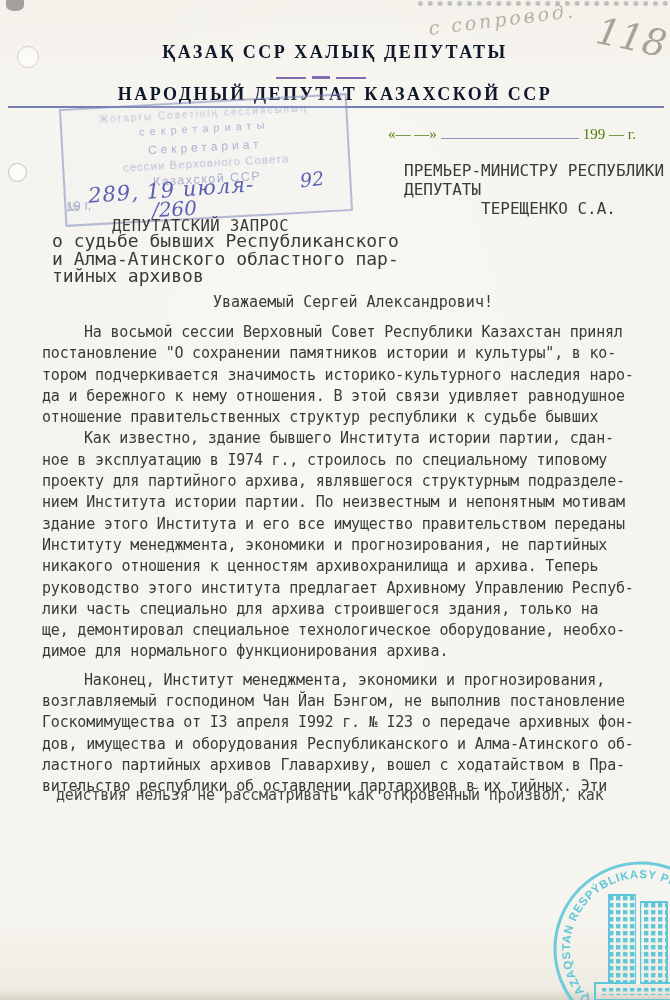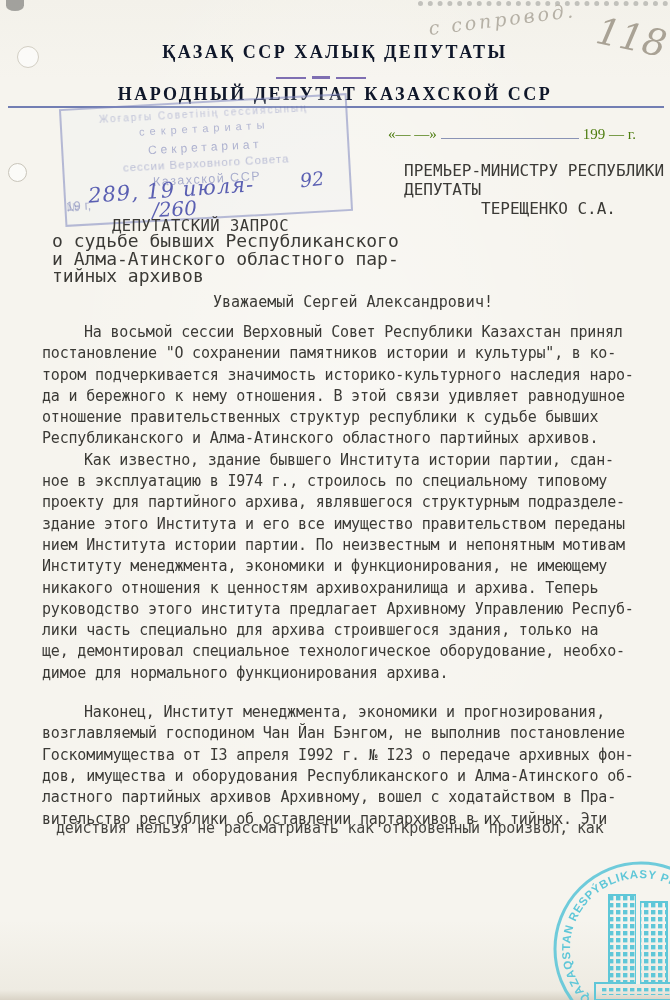--- a/index.html
+++ b/index.html
@@ -50,21 +50,21 @@
   .dateline{top:126px;left:388px;width:260px;font-family:"Liberation Serif",serif;font-size:15px;color:#4d7c0f;}
   .dateline .fill{display:inline-block;width:138px;border-bottom:1px solid #8a93b5;height:12px;margin:0 4px;}
   
   .tw{font-family:"DejaVu Sans Mono",monospace;color:#3b3a36;}
   .recipient{top:161px;left:404px;font-size:16px;line-height:19px;white-space:pre;}
   .title-head{top:217px;left:112px;font-size:15.5px;letter-spacing:.5px;}
   .subject{top:232px;left:37px;font-size:18px;line-height:17.5px;margin-left:15px;}
   .salutation{top:293px;left:213px;font-size:15px;}
   .bodytext{top:322px;left:42px;width:622px;font-size:15px;line-height:21.3px;letter-spacing:-.2px;}
   .bodytext .ind{text-indent:42px;}
-  .p3{margin-top:18px;}
+  .p3{margin-top:7px;}
   .ovwrap{position:relative;height:32px;}
   .ovwrap .l1{position:absolute;top:0;left:0;}
   .ovwrap .l2{position:absolute;top:9px;left:14px;opacity:.95;}
   
   .seal{top:854px;left:546px;}
 </style>
 </head>
 <body>
 
 <div class="abs top-dots"></div>
@@ -112,41 +112,40 @@
 
 <div class="abs tw salutation">Уважаемый Сергей Александрович!</div>
 
 <div class="abs tw bodytext">
   <div>
     <div class="ind">На восьмой сессии Верховный Совет Республики Казахстан принял</div>
     <div>постановление "О сохранении памятников истории и культуры", в ко-</div>
     <div>тором подчеркивается значимость историко-культурного наследия наро-</div>
     <div>да и бережного к нему отношения. В этой связи удивляет равнодушное</div>
     <div>отношение правительственных структур республики к судьбе бывших</div>
-    <div>Республиканского и Алма-Атинского областного партийных архивов.</div>
   </div>
   <div>
     <div class="ind">Как известно, здание бывшего Института истории партии, сдан-</div>
     <div>ное в эксплуатацию в I974 г., строилось по специальному типовому</div>
     <div>проекту для партийного архива, являвшегося структурным подразделе-</div>
+    <div>нием Института истории партии. По неизвестным и непонятным мотивам</div>
     <div>здание этого Института и его все имущество правительством переданы</div>
-    <div>нием Института истории партии. По неизвестным и непонятным мотивам</div>
-    <div>Институту менеджмента, экономики и функционирования, не имеющему</div>
+    <div>Институту менеджмента, экономики и прогнозирования, не партийных</div>
     <div>никакого отношения к ценностям архивохранилища и архива. Теперь</div>
     <div>руководство этого института предлагает Архивному Управлению Респуб-</div>
     <div>лики часть специально для архива строившегося здания, только на</div>
     <div>ще, демонтировал специальное технологическое оборудование, необхо-</div>
     <div>димое для нормального функционирования архива.</div>
   </div>
   <div class="p3">
     <div class="ind">Наконец, Институт менеджмента, экономики и прогнозирования,</div>
     <div>возглавляемый господином Чан Йан Бэнгом, не выполнив постановление</div>
     <div>Госкомимущества от I3 апреля I992 г. № I23 о передаче архивных фон-</div>
     <div>дов, имущества и оборудования Республиканского и Алма-Атинского об-</div>
-    <div>ластного партийных архивов Архивному, вошел с ходатайством в Пра-</div>
+    <div>ластного партийных архивов Главархиву, вошел с ходатайством в Пра-</div>
     <div class="ovwrap">
       <div class="l1">вительство республики об оставлении партархивов в их тийных. Эти</div>
       <div class="l2">действия нельзя не рассматривать как откровенный произвол, как</div>
     </div>
   </div>
 </div>
 
 <svg class="abs seal" width="190" height="190" viewBox="0 0 190 190">
   <defs>
     <pattern id="win" width="7" height="7" patternUnits="userSpaceOnUse">

